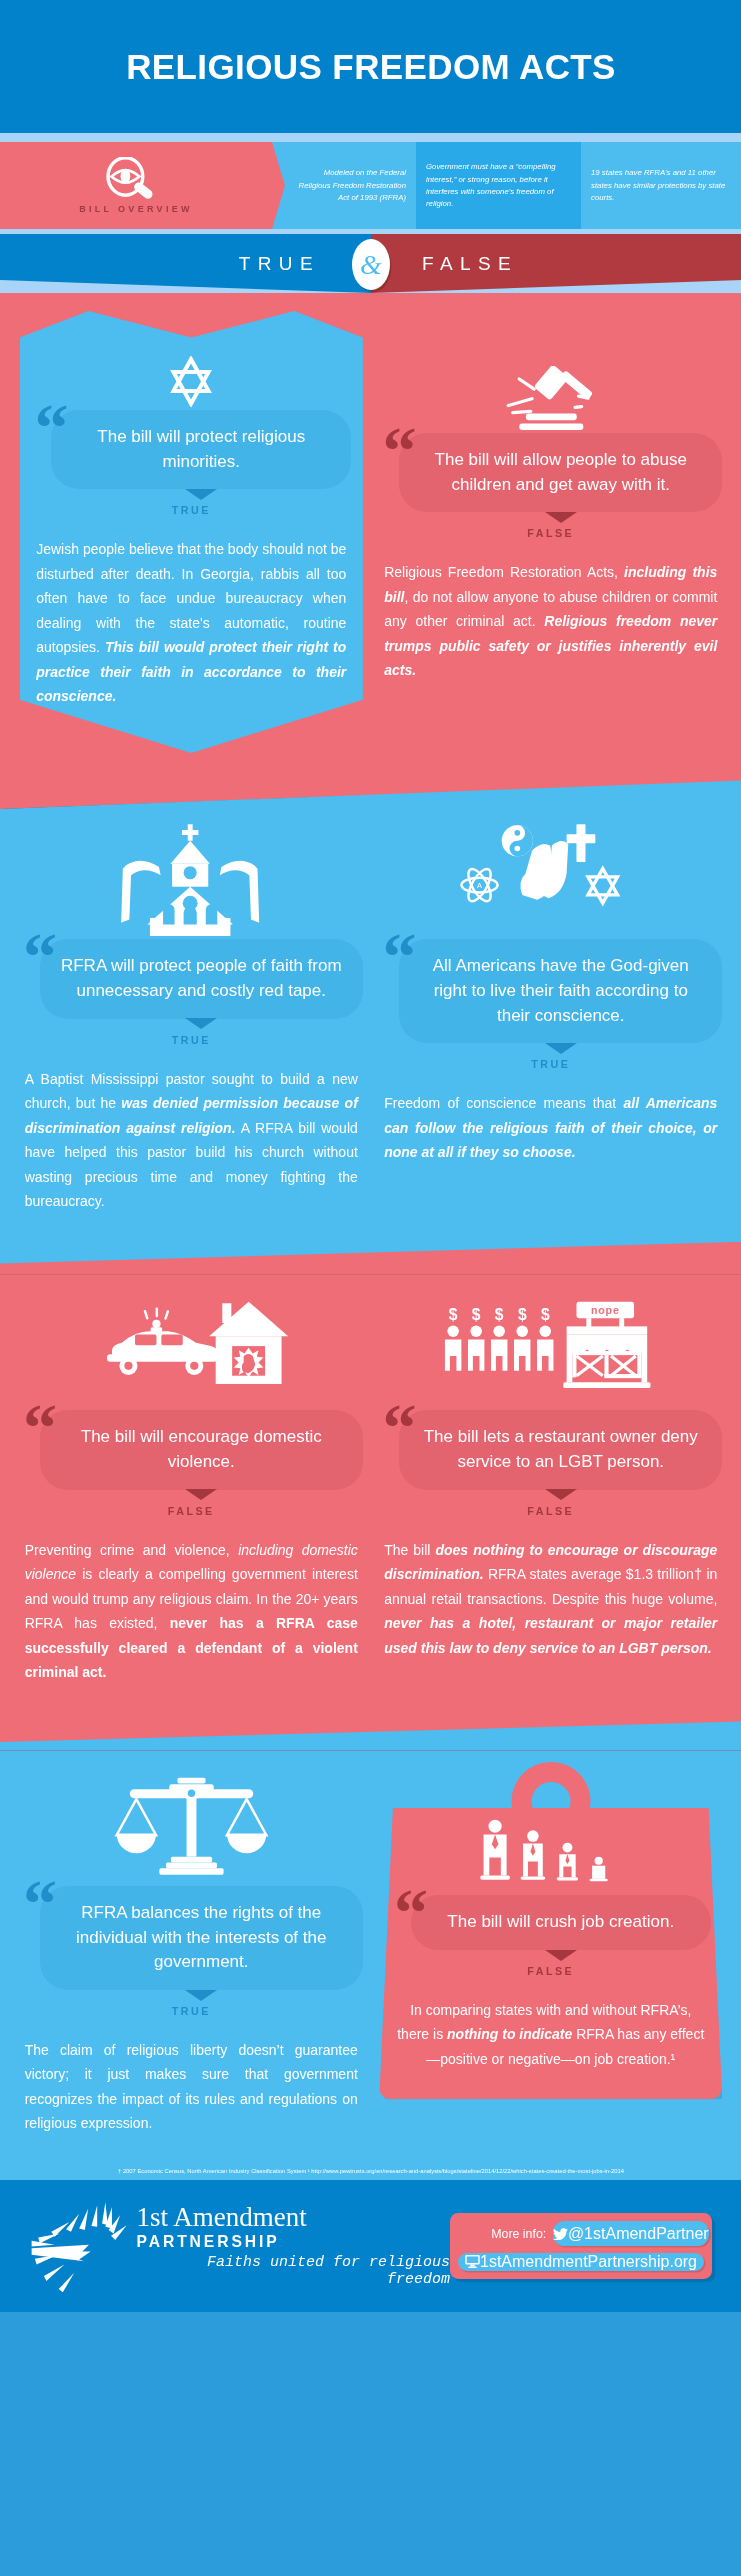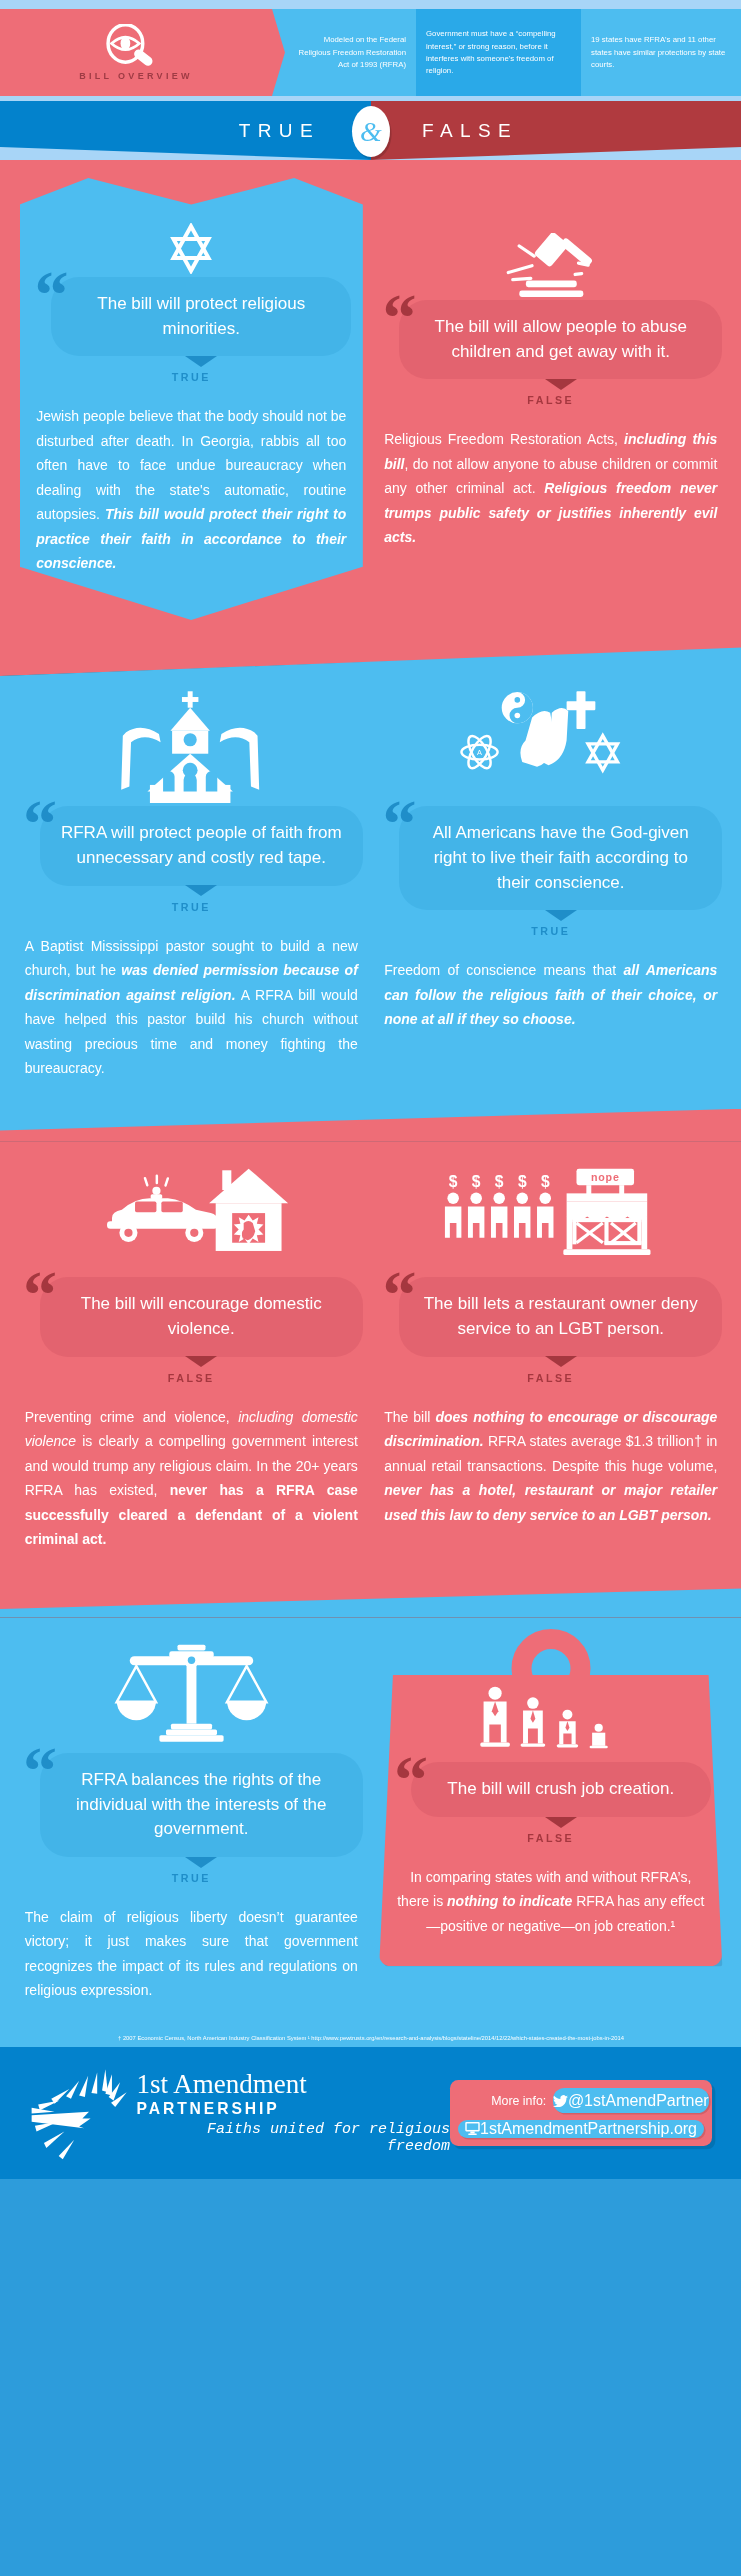--- a/index.html
+++ b/index.html
@@ -44,21 +44,21 @@
     justify-content: center;
     gap: 3.3px;
   }
   .eye-icon { width: 71px; height: 43px; }
   .overview-label {
     color: #9e3b44;
     font-size: 9px;
     font-weight: bold;
     letter-spacing: 3.3px;
   }
-  .ov-cards { flex: 1; display: flex; position: relative; }
+  .ov-cards { flex: 1; display: flex; position: relative; font-style: italic; }
   .ov-card {
     padding: 8.2px 10px;
     color: #ffffff;
     font-size: 7.8px;
     line-height: 1.55;
     display: flex;
     align-items: center;
   }
   .ov-card.c1 {
     background: #4dbdf0;
@@ -215,20 +215,23 @@
   }
   .footer-bottom { height: 18px; background: #2d9cdb; }
 
   svg { display: block; }
 </style>
 </head>
 <body>
 
 <div class="page">
 
+  <div class="header">
+    <h1>RELIGIOUS FREEDOM ACTS</h1>
+  </div>
   <div class="thin-band"></div>
 
   <div class="overview-wrap">
     <div class="overview">
       <div class="overview-left">
         <svg class="eye-icon" viewBox="0 0 100 62">
           <ellipse cx="34" cy="28" rx="25" ry="27" fill="none" stroke="#fff" stroke-width="5"></ellipse>
           <path d="M14 28 Q34 10 54 28 Q34 46 14 28 Z" fill="none" stroke="#fff" stroke-width="4"></path>
           <ellipse cx="34" cy="28" rx="7" ry="10" fill="#fff"></ellipse>
           <rect x="52" y="34" width="30" height="13" rx="6.5" fill="#fff" transform="rotate(38 52 34)"></rect>

